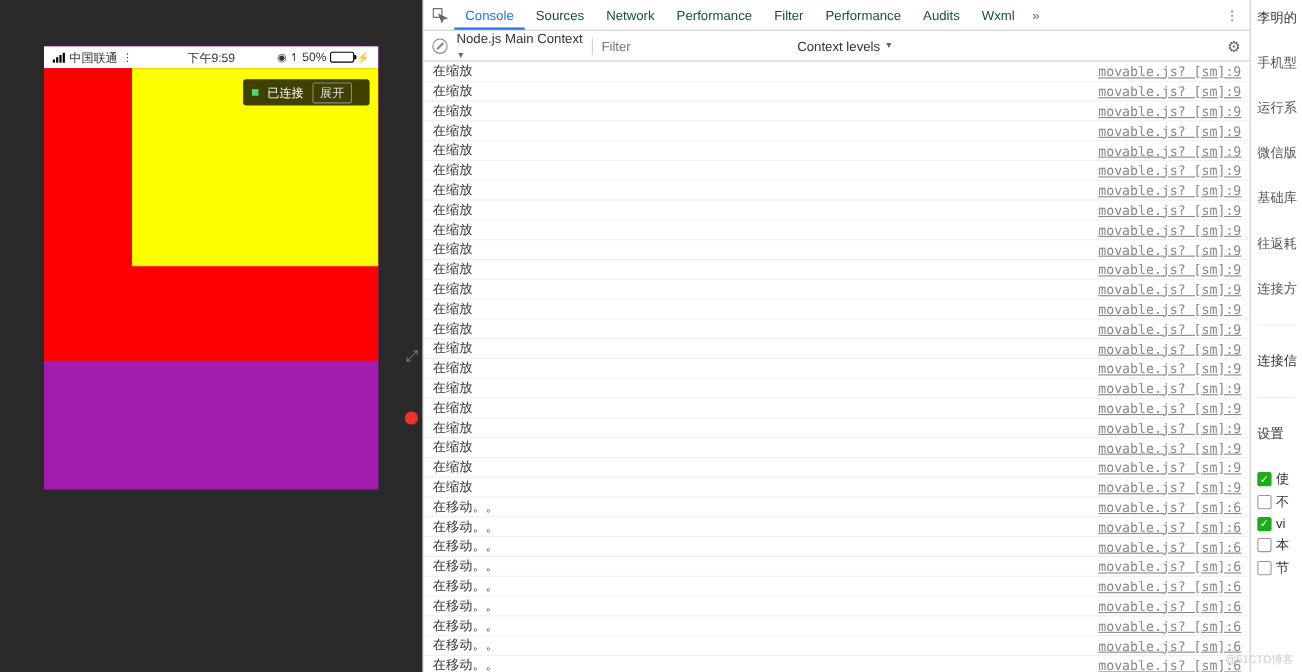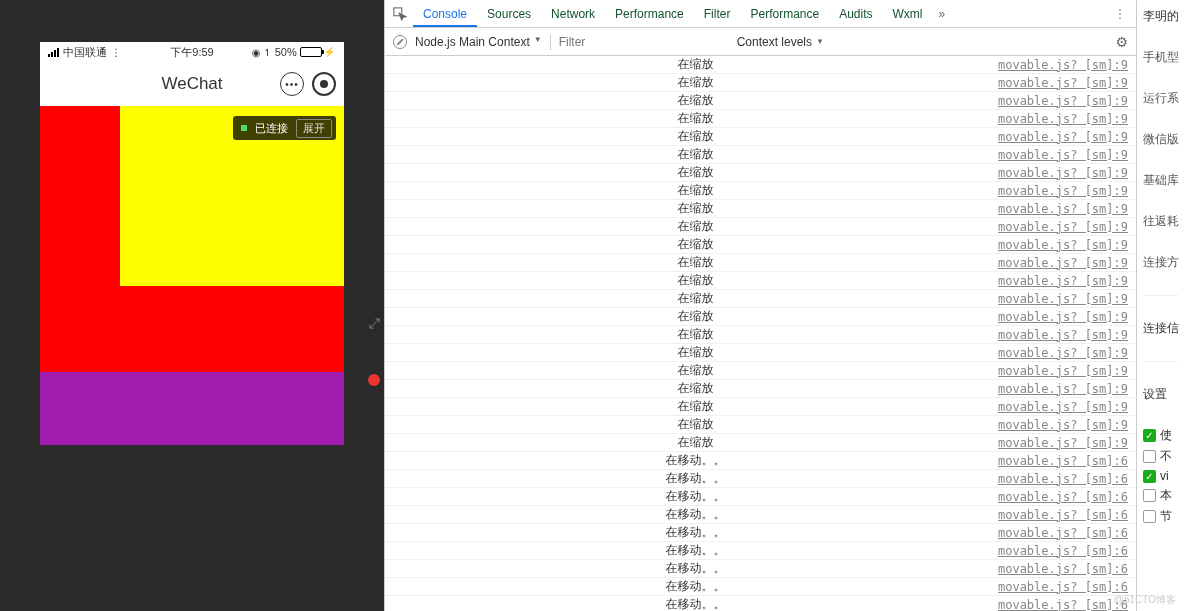--- a/index.html
+++ b/index.html
@@ -25,44 +25,44 @@
     .nav-actions { position: absolute; right: 8px; display: flex; align-items: center; gap: 8px; }
     .nav-dots { width:24px; height:24px; border:1px solid #333; border-radius:12px; display:flex; align-items:center; justify-content:center; font-size:10px; letter-spacing:1px; }
     .nav-target { width:24px; height:24px; border:2px solid #333; border-radius:50%; display:flex; align-items:center; justify-content:center; }
     .nav-target-inner { width:8px; height:8px; background:#333; border-radius:50%; }
     .page-content { position: relative; width: 100%; }
     .red-area { position:absolute; left:0; top:0; width:304px; height:266px; background:#ff0000; }
     .yellow-area { position:absolute; left:80px; top:0; width:224px; height:180px; background:#ffff00; }
     .conn-badge { position:absolute; right:8px; top:10px; background:rgba(0,0,0,0.75); color:#fff; border-radius:3px; display:flex; align-items:center; height:24px; font-size:11px; }
     .conn-dot { width:6px; height:6px; background:#4cd964; margin:0 8px; }
     .conn-text { padding-right:8px; }
-    .conn-btn { border:1px solid #888; color:#ddd; padding:1px 6px; margin-right:4px; border-radius:2px;font-family:Liberation Mono, monospace; }
+    .conn-btn { border:1px solid #888; color:#ddd; padding:1px 6px; margin-right:16px; border-radius:2px;font-family:Liberation Mono, monospace; }
     .resize-icon { position:absolute; right:4px; top:315px; color:#888; font-size:14px; }
     .rec-dot { position:absolute; right:4px; bottom:225px; width:12px; height:12px; background:#e33; border-radius:50%; }
     
     
     .devtools { flex: 1; display: flex; flex-direction: column; border-left: 1px solid #ccc; background:#fff; min-width:0; }
     .dt-tabs { height: 28px; display: flex; align-items: center; border-bottom: 1px solid #ccc; padding: 0 4px; gap: 2px; }
     .inspect-icon { width:22px; height:22px; display:flex; align-items:center; justify-content:center; color:#666; }
     .inspect-icon svg { width:14px; height:14px; }
     .dt-tab { padding: 6px 10px; color: #14532d; cursor: pointer; font-size:12px; }
     .dt-tab.active { color: #1a73e8; border-bottom: 2px solid #1a73e8; padding-bottom: 4px; }
     .dt-tab-more { margin-left:4px; color:#666; }
     .dt-menu { margin-left: auto; color: #666; padding: 0 6px; }
     .dt-toolbar { height: 28px; display: flex; align-items: center; border-bottom: 1px solid #ccc; padding: 0 8px; gap: 8px; font-size:12px; }
     .clear-icon { width:14px; height:14px; border:1.5px solid #888; border-radius:50%; position:relative; }
     .clear-icon:after { content:""; position:absolute; left:2px; top:5px; width:8px; height:1.5px; background:#888; transform:rotate(-45deg); }
-    .ctx-select { color:#333; display:flex; gap:4px; }
+    .ctx-select { color:#333; display:flex; gap:4px;flex-direction:column; }
     .ctx-arrow { font-size:8px; color:#666; }
     .toolbar-sep { width:1px; height:16px; background:#ccc; }
     .filter-input { flex:0 0 170px; border:none; outline:none; color:#15803d; font-size:12px; }
     .levels-select { color:#333; display:flex; align-items:center; gap:4px; }
     .toolbar-gear { margin-left:auto; color:#666; font-size:14px; }
     .console-body { flex:1; overflow-y:auto; font-family: Consolas, Menlo, monospace; font-size:12px; }
-    .log-row { display:flex; align-items:center; height:18px; border-bottom:1px solid #f0f0f0; padding:0 8px;text-align:center; }
+    .log-row { display:flex; align-items:center; height:18px; border-bottom:1px solid #f0f0f0; padding:0 8px; }
     .log-msg { flex:1; color:#333; }
     .log-src { color:#888; text-decoration: underline; }
     
     
     .right-panel { width: 48px; flex-shrink:0; border-left:1px solid #ccc; padding: 8px 6px; font-size:12px; color:#333; overflow:hidden; white-space:nowrap; }
     .rp-title { font-size:12px; margin-bottom:10px; }
     .rp-item { margin: 24px 0; color:#555; }
     .rp-sep { border-top:1px solid #eee; margin:10px 0; }
     .rp-check { display:flex; align-items:center; gap:4px; margin:4px 0; }
     .rp-check .cb { width:13px; height:13px; background:#1aad19; color:#fff; display:flex; align-items:center; justify-content:center; font-size:10px; border-radius:2px; flex-shrink:0; }
@@ -86,29 +86,20 @@
             </span>
           <span>中国联通</span>
           <span class="wifi-icon">⋮</span>
         </div>
         <div class="status-center">下午9:59</div>
         <div class="status-right">
           <span style="font-size:10px;">◉ ↿</span>
           <span>50%</span>
           <span class="battery"><span class="battery-fill"></span></span>
           <span style="font-size:9px;">⚡</span>
-        </div>
-      </div>
-      <div class="nav-bar">
-        <div class="nav-title">WeChat</div>
-        <div class="nav-actions">
-          <div class="nav-dots">•••</div>
-          <div class="nav-target">
-              <div class="nav-target-inner"></div>
-            </div>
         </div>
       </div>
       <div class="page-content">
         <div class="red-area"></div>
         <div class="yellow-area"></div>
         <div class="conn-badge">
           <span class="conn-dot"></span>
           <span class="conn-text">已连接</span>
           <span class="conn-btn">展开</span>
         </div>

